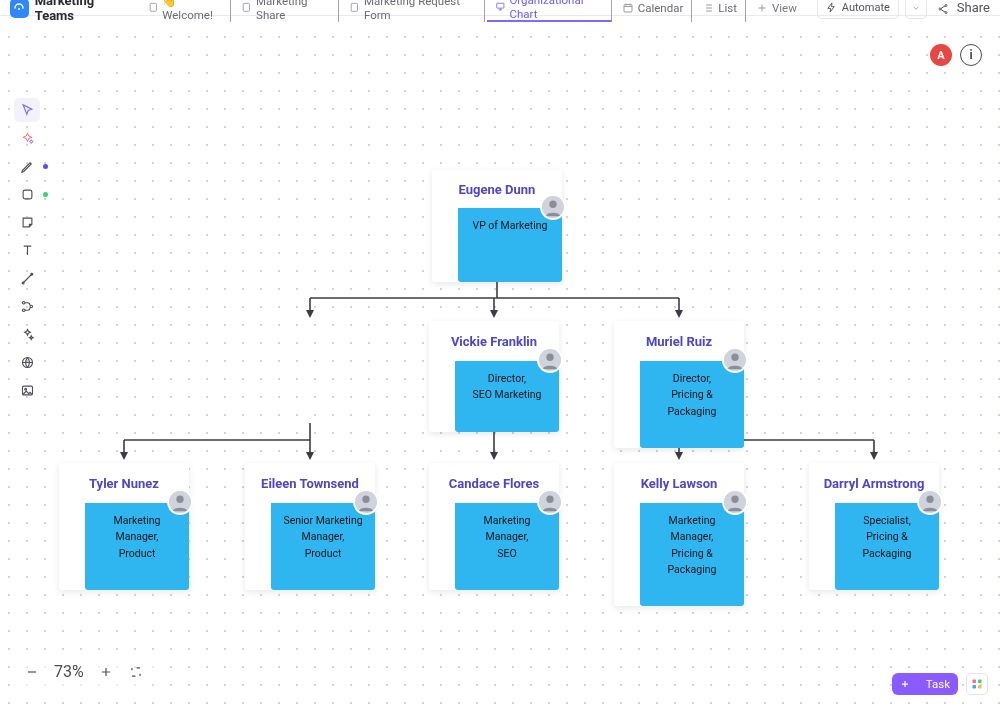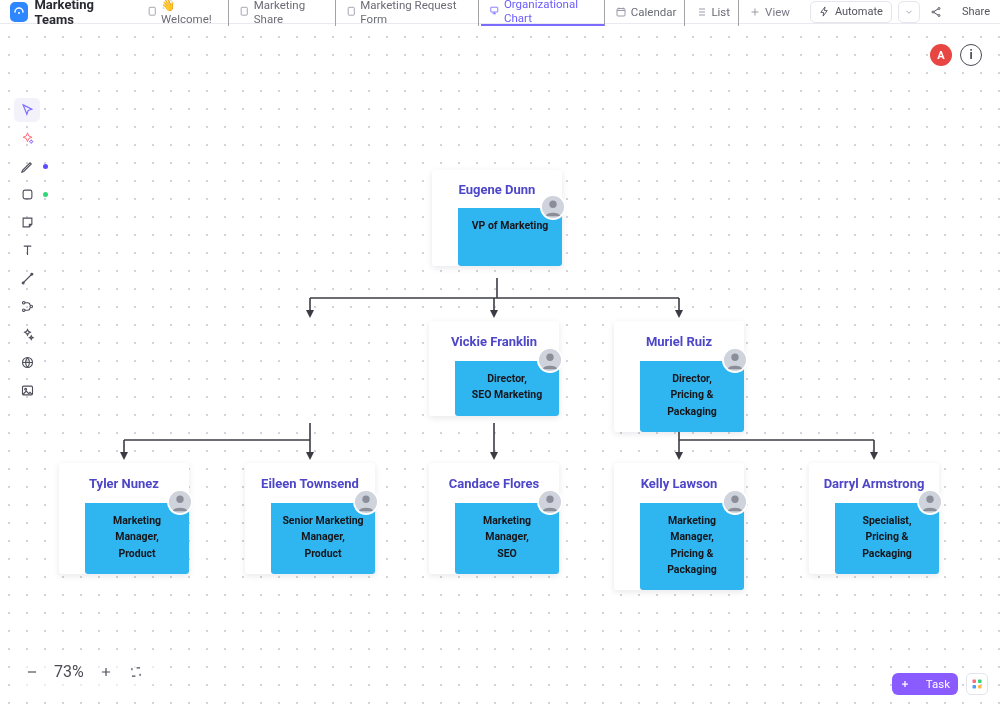--- a/index.html
+++ b/index.html
@@ -1,34 +1,34 @@
 <!DOCTYPE html>
 <html><head>
 <meta charset="utf-8">
 <style>
   * { box-sizing: border-box; margin: 0; padding: 0; }
   html, body { width: 1000px; height: 707px; overflow: hidden; font-family: -apple-system, BlinkMacSystemFont, "Segoe UI", Roboto, sans-serif; }
   body { background: #fff; position: relative; }
 
   
-  .topbar { height: 24px; border-bottom: 1px solid #e9e9ef; display: flex; align-items: center; padding: 0 10px; gap: 6px; font-size: 12px; color: #4b4b57; }
+  .topbar { height: 16px; border-bottom: 1px solid #e9e9ef; display: flex; align-items: center; padding: 0 10px; gap: 6px; font-size: 12px; color: #4b4b57; }
   .logo { width: 20px; height: 20px; border-radius: 5px; background: #2e87ff; display: flex; align-items: center; justify-content: center; }
   .logo svg { width: 12px; height: 12px; }
   .topbar .title { font-weight: 700; font-size: 13px; color: #2a2a33; margin-right: 4px; }
   .tabs { display: flex; align-items: center; gap: 2px; }
   .tab { display: flex; align-items: center; gap: 4px; padding: 0 8px; height: 28px; color: #6b6b76; cursor: pointer; border-right: 1px solid #a3a3a3; font-size: 11.5px; }
   .tab:last-child { border-right: 0; }
   .tab.active { color: #6b5cff; border-bottom: 2px solid #7b6cff; }
   .tab .ticon { width: 12px; height: 12px; display: inline-flex; align-items: center; justify-content: center; color: #9a99a6; }
   .tab.active .ticon { color: #7b6cff; }
   .tab.add { color: #7a7985; }
   .spacer { flex: 1; }
   .top-btn { display: flex; align-items: center; gap: 5px; border: 1px solid #e5e5ee; border-radius: 5px; padding: 2px 8px; height: 22px; font-size: 11px; color: #54545f; cursor: pointer; }
   .top-btn.chev { color: #9a99a6; padding: 2px 5px; }
-  .share { display: flex; align-items: flex-end; gap: 20px; font-size: 11px; color: #54545f; cursor: pointer; margin-left: 4px; }
+  .share { display: flex; align-items: flex-end; gap: 8px; font-size: 13px; color: #54545f; cursor: pointer; margin-left: 4px; }
 
   
   .canvas { position: absolute; top: 28px; left: 0; right: 0; bottom: 0;
     background-image: radial-gradient(circle, #d3d3db 1px, transparent 1px);
     background-size: 18px 18px;
   }
 
   
   .corner { position: absolute; top: 12px; right: 14px; display: flex; align-items: center; gap: 8px; padding: 4px; }
   .avatarA { width: 22px; height: 22px; border-radius: 50%; background: #e84642; color: #fff; display: flex; align-items: center; justify-content: center; font-size: 11px; font-weight: 700; }
@@ -48,21 +48,21 @@
   
   .br { position: absolute; right: 12px; bottom: 12px; display: flex; align-items: center; gap: 8px; }
   .taskBtn { background: #8a5cff; color: #fff; border-radius: 6px; padding: 4px 8px; font-size: 11.5px; display: flex; align-items: center; gap: 16px; cursor: pointer; }
   .gridBtn { width: 22px; height: 22px; border: 1px solid #e4e4ee; border-radius: 5px; display: flex; align-items: center; justify-content: center; cursor: pointer; }
 
   
   .chart { position: absolute; left: 0; top: 0; width: 100%; height: 100%; }
   .node { position: absolute; width: 130px; background: #fff; border-radius: 3px; box-shadow: 0 2px 6px rgba(30,30,60,0.1); overflow: visible; }
   .node .head { height: 40px; display: flex; align-items: center; justify-content: center; color: #4e46c8; font-weight: 700; font-size: 13px; text-align: center; padding: 0 6px; }
   .node.top .head { height: 38px; }
-  .node .body { background: #2fb6f0; color: #15151a; font-size: 10.5px; font-weight: 700; text-align: center; padding: 10px 6px 12px 6px; line-height: 1.55; border-radius: 0 0 3px 3px; position: relative; margin-left: 26px; }
+  .node .body { background: #2fb6f0; color: #15151a; font-size: 10.5px; font-weight: 400; text-align: center; padding: 10px 6px 28px 6px; line-height: 1.55; border-radius: 0 0 3px 3px; position: relative; margin-left: 26px; }
   .node .av { position: absolute; width: 26px; height: 26px; right: -4px; top: -14px; border-radius: 50%; background: #d9d9e2; border: 2px solid #fff; overflow: hidden; }
   .av svg { width: 100%; height: 100%; }
   .edges { position: absolute; left: 0; top: 0; width: 100%; height: 100%; pointer-events: none; }
   .edges path { stroke: #3b3b44; stroke-width: 1.6; fill: none; }
   .edges polygon { fill: #3b3b44; }
 </style>
 </head>
 <body>
 
 <div class="topbar">

